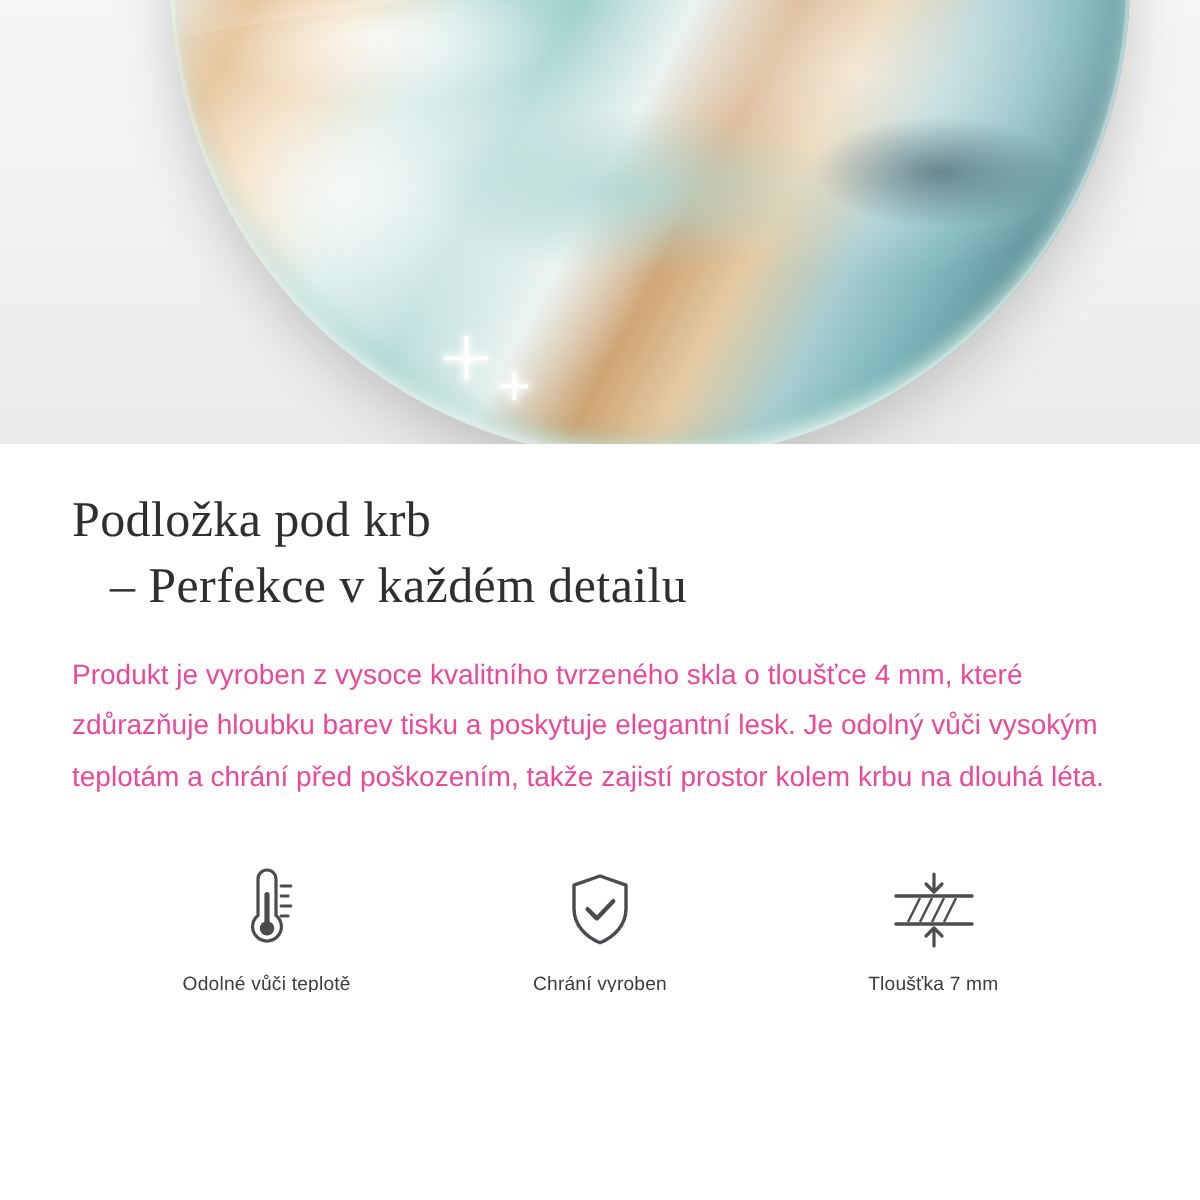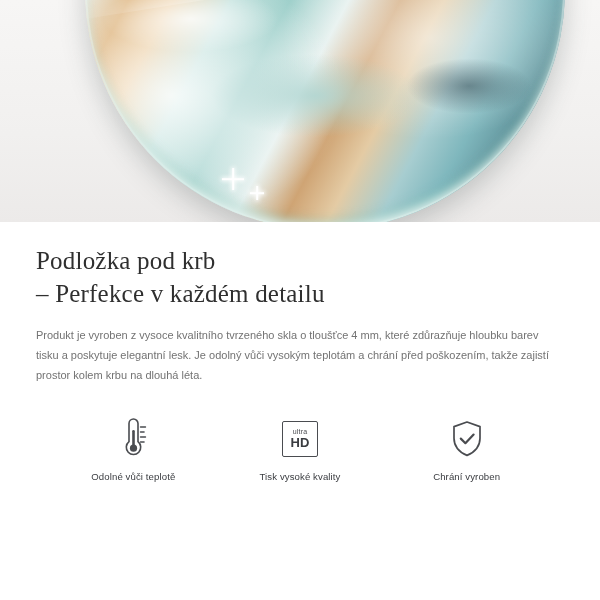--- a/index.html
+++ b/index.html
@@ -131,27 +131,27 @@
   .headline {
     margin: 0;
     padding-top: 22px;
     font-family: "Liberation Serif", serif;
     font-size: 25px;
     line-height: 1.33;
     font-weight: 400;
     color: #2f2f2f;
     letter-spacing: 0.2px;
   }
-  .headline .l2 { display: block; }
+  .headline .l2 { display: block; margin-left: 19px; }
 
   .paragraph {
     margin: 14px 0 0 0;
-    font-size: 11px;
+    font-size: 14px;
     line-height: 1.85;
-    color: #737373;
+    color: #ec4899;
     max-width: 534px;
   }
 
   
   .features {
     display: grid;
     grid-template-columns: repeat(3, 1fr);
     row-gap: 6px;
     margin-top: 24px;
     padding: 0 14px;
@@ -228,29 +228,20 @@
           <svg width="40" height="44" viewBox="0 0 40 44" fill="none" xmlns="http://www.w3.org/2000/svg">
             <path d="M16 6.5a4.5 4.5 0 0 1 9 0v18.2a7.2 7.2 0 1 1-9 0V6.5z" stroke="#4a4c50" stroke-width="1.6"></path>
             <circle cx="20.5" cy="31.2" r="3.6" fill="#4a4c50"></circle>
             <rect x="19.2" y="13" width="2.6" height="16" rx="1.3" fill="#4a4c50"></rect>
             <path d="M27.5 10h5M27.5 15h3.6M27.5 20h5M27.5 25h3.6" stroke="#4a4c50" stroke-width="1.4" stroke-linecap="round"></path>
           </svg>
         </div>
         <div class="feature-label">Odolné vůči teplotě</div>
       </div>
 
-      <div class="feature">
-        <div class="feature-icon">
-          <div class="ultrahd">
-            <span class="u-top">ultra</span>
-            <span class="u-bot">HD</span>
-          </div>
-        </div>
-        <div class="feature-label">Tisk vysoké kvality</div>
-      </div>
 
       <div class="feature">
         <div class="feature-icon">
           <svg width="40" height="44" viewBox="0 0 40 44" fill="none" xmlns="http://www.w3.org/2000/svg">
             <path d="M20 5l13 4.6v11.6c0 8.2-5.6 14-13 17.2-7.4-3.2-13-9-13-17.2V9.6L20 5z" stroke="#4a4c50" stroke-width="1.7" stroke-linejoin="round"></path>
             <path d="M13.8 21.6l4.6 4.6 8.2-8.6" stroke="#4a4c50" stroke-width="2.2" stroke-linecap="round" stroke-linejoin="round"></path>
           </svg>
         </div>
         <div class="feature-label">Chrání vyroben</div>
       </div>

